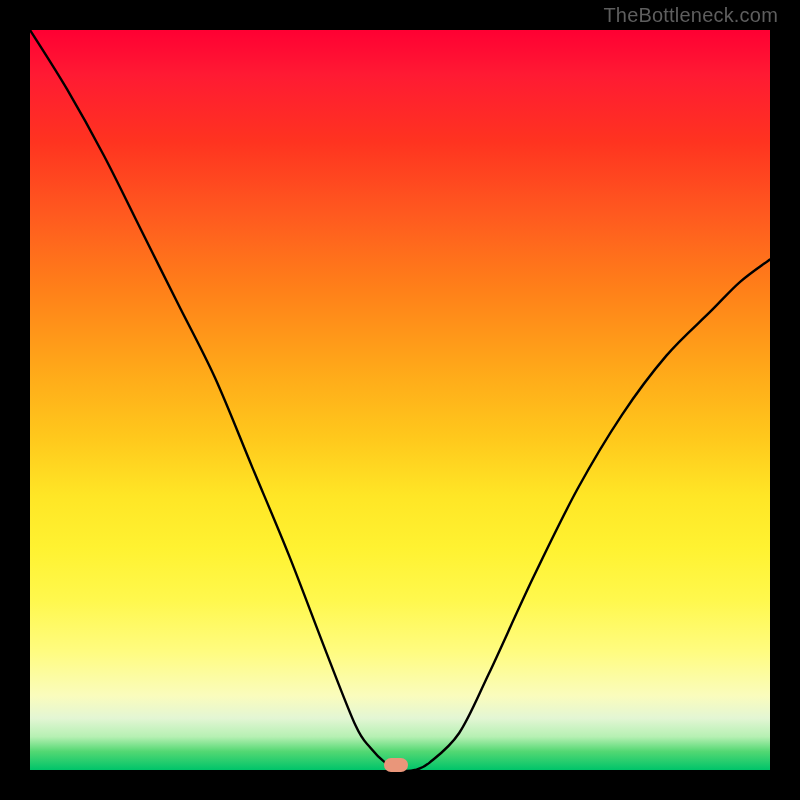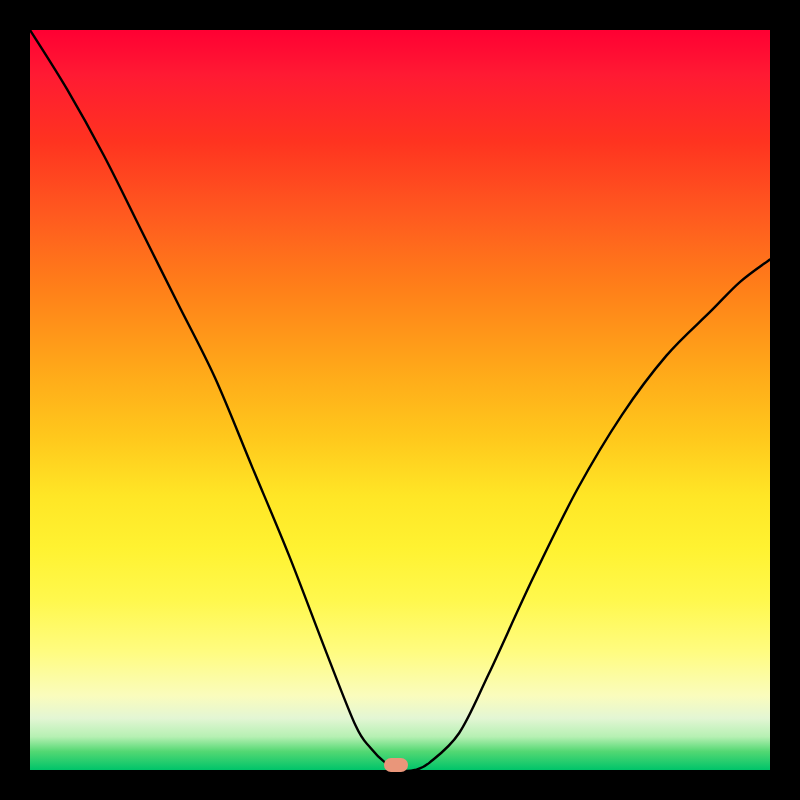--- a/index.html
+++ b/index.html
@@ -74,20 +74,21 @@
     font-size: 20px;
     font-weight: 500;
     letter-spacing: 0.2px;
   }
 </style>
 </head>
 <body>
 
 <div class="container">
 
+  <div class="watermark">TheBottleneck.com</div>
 
   <div class="plot-area">
 
     <div class="gradient-bg"></div>
 
     <svg class="curve" viewBox="0 0 740 740" preserveAspectRatio="none">
       <path id="curve-path" d="M 0.00 0.00 C 6.17 9.87, 24.67 38.23, 37.00 59.20 C 49.33 80.17, 61.67 102.37, 74.00 125.80 C 86.33 149.23, 98.67 175.13, 111.00 199.80 C 123.33 224.47, 135.67 249.13, 148.00 273.80 C 160.33 298.47, 172.67 320.67, 185.00 347.80 C 197.33 374.93, 209.67 407.00, 222.00 436.60 C 234.33 466.20, 246.67 494.57, 259.00 525.40 C 271.33 556.23, 284.90 593.23, 296.00 621.60 C 307.10 649.97, 318.20 679.57, 325.60 695.60 C 333.00 711.63, 335.47 711.63, 340.40 717.80 C 345.33 723.97, 350.27 728.90, 355.20 732.60 C 360.13 736.30, 365.07 738.77, 370.00 740.00 C 374.93 741.23, 379.87 741.23, 384.80 740.00 C 389.73 738.77, 392.20 738.77, 399.60 732.60 C 407.00 726.43, 419.33 717.80, 429.20 703.00 C 439.07 688.20, 446.47 669.70, 458.80 643.80 C 471.13 617.90, 488.40 578.43, 503.20 547.60 C 518.00 516.77, 532.80 485.93, 547.60 458.80 C 562.40 431.67, 577.20 407.00, 592.00 384.80 C 606.80 362.60, 621.60 342.87, 636.40 325.60 C 651.20 308.33, 668.47 293.53, 680.80 281.20 C 693.13 268.87, 700.53 260.23, 710.40 251.60 C 720.27 242.97, 735.07 233.10, 740.00 229.40" fill="none" stroke="#000000" stroke-width="2.4" stroke-linecap="round"></path>
     </svg>
 
     <div class="marker" id="marker" style="left: 366.3px; top: 734.82px;"></div>

